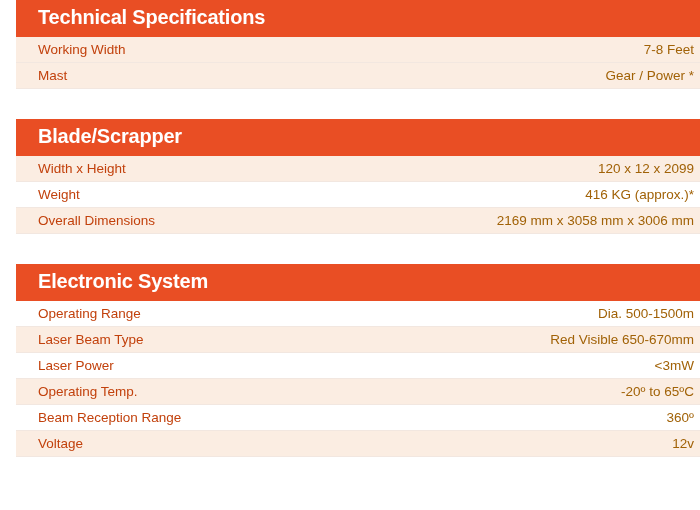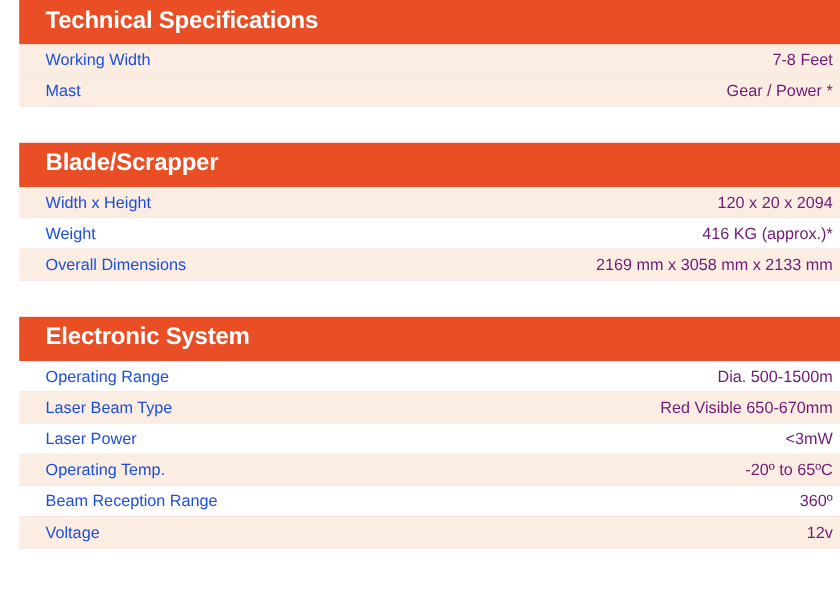--- a/index.html
+++ b/index.html
@@ -54,27 +54,27 @@
   .spec-row.tint {
     background: #fbede2;
   }
 
   .spec-row.plain {
     background: #ffffff;
   }
 
   .spec-label {
     font-size: 13.5px;
-    color: #1d4ed8;
+    color: #c2410c;
     white-space: nowrap;
   }
 
   .spec-value {
     font-size: 13.5px;
-    color: #701a75;
+    color: #a16207;
     white-space: nowrap;
     text-align: right;
   }
 
   .section-gap {
     height: 30px;
     background: #ffffff;
   }
 </style>
 </head>
@@ -96,29 +96,29 @@
     </div>
   </div>
 
   <div class="section-gap"></div>
 
   <div class="spec-section">
     <div class="section-header">Blade/Scrapper</div>
     <div class="spec-rows">
       <div class="spec-row tint">
         <span class="spec-label">Width x Height</span>
-        <span class="spec-value">120 x 20 x 2094</span>
+        <span class="spec-value">120 x 12 x 2099</span>
       </div>
       <div class="spec-row plain">
         <span class="spec-label">Weight</span>
         <span class="spec-value">416 KG (approx.)*</span>
       </div>
       <div class="spec-row tint">
         <span class="spec-label">Overall Dimensions</span>
-        <span class="spec-value">2169 mm x 3058 mm x 2133 mm</span>
+        <span class="spec-value">2169 mm x 3058 mm x 3006 mm</span>
       </div>
     </div>
   </div>
 
   <div class="section-gap"></div>
 
   <div class="spec-section">
     <div class="section-header">Electronic System</div>
     <div class="spec-rows">
       <div class="spec-row plain">

